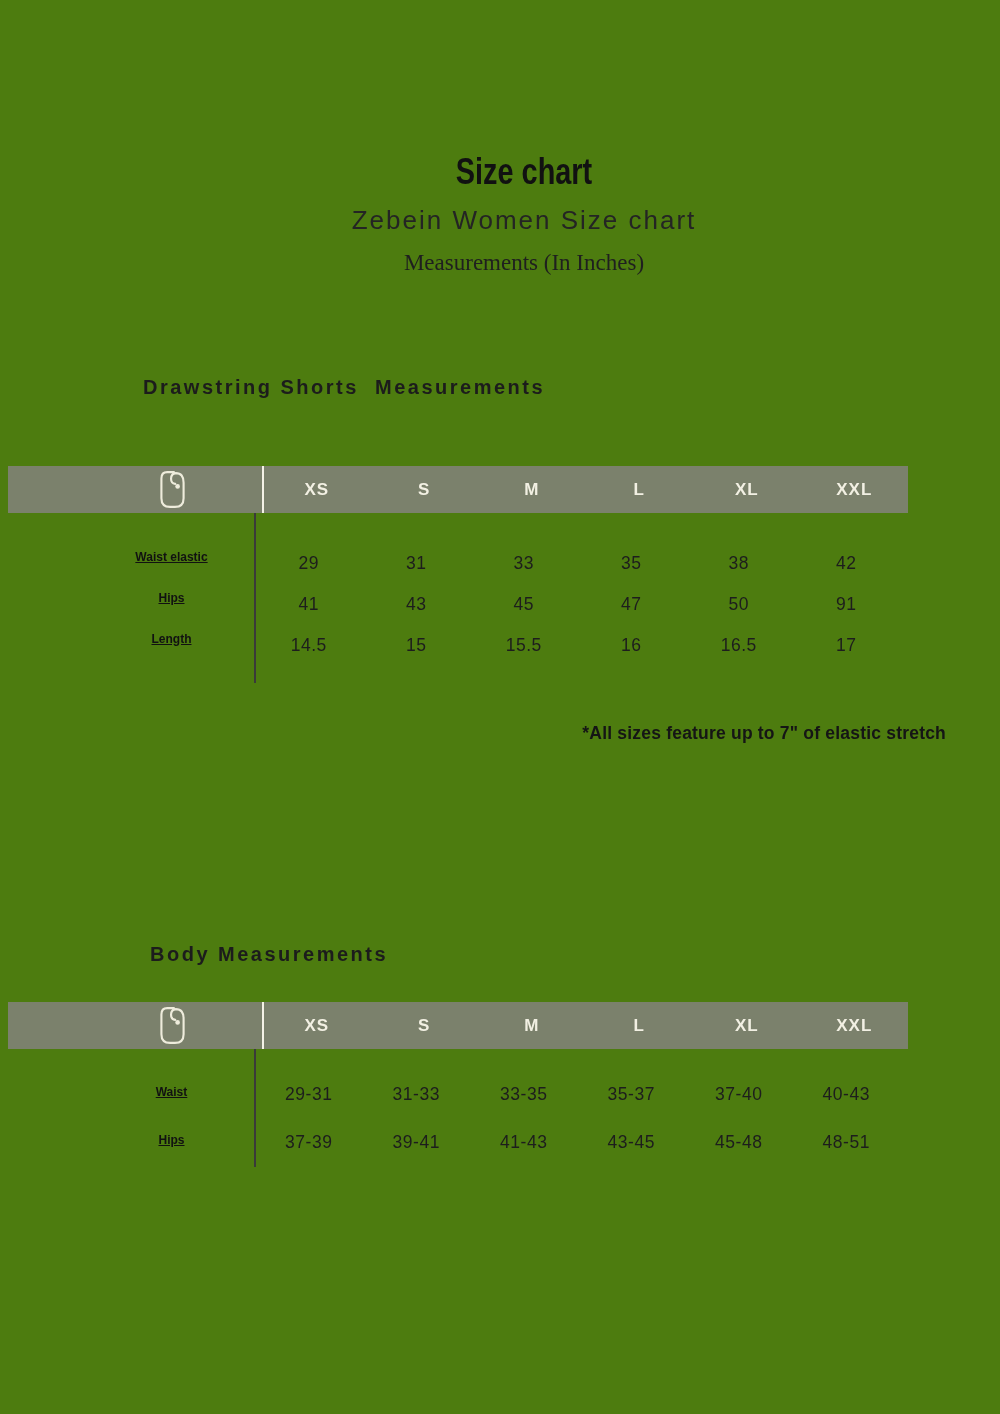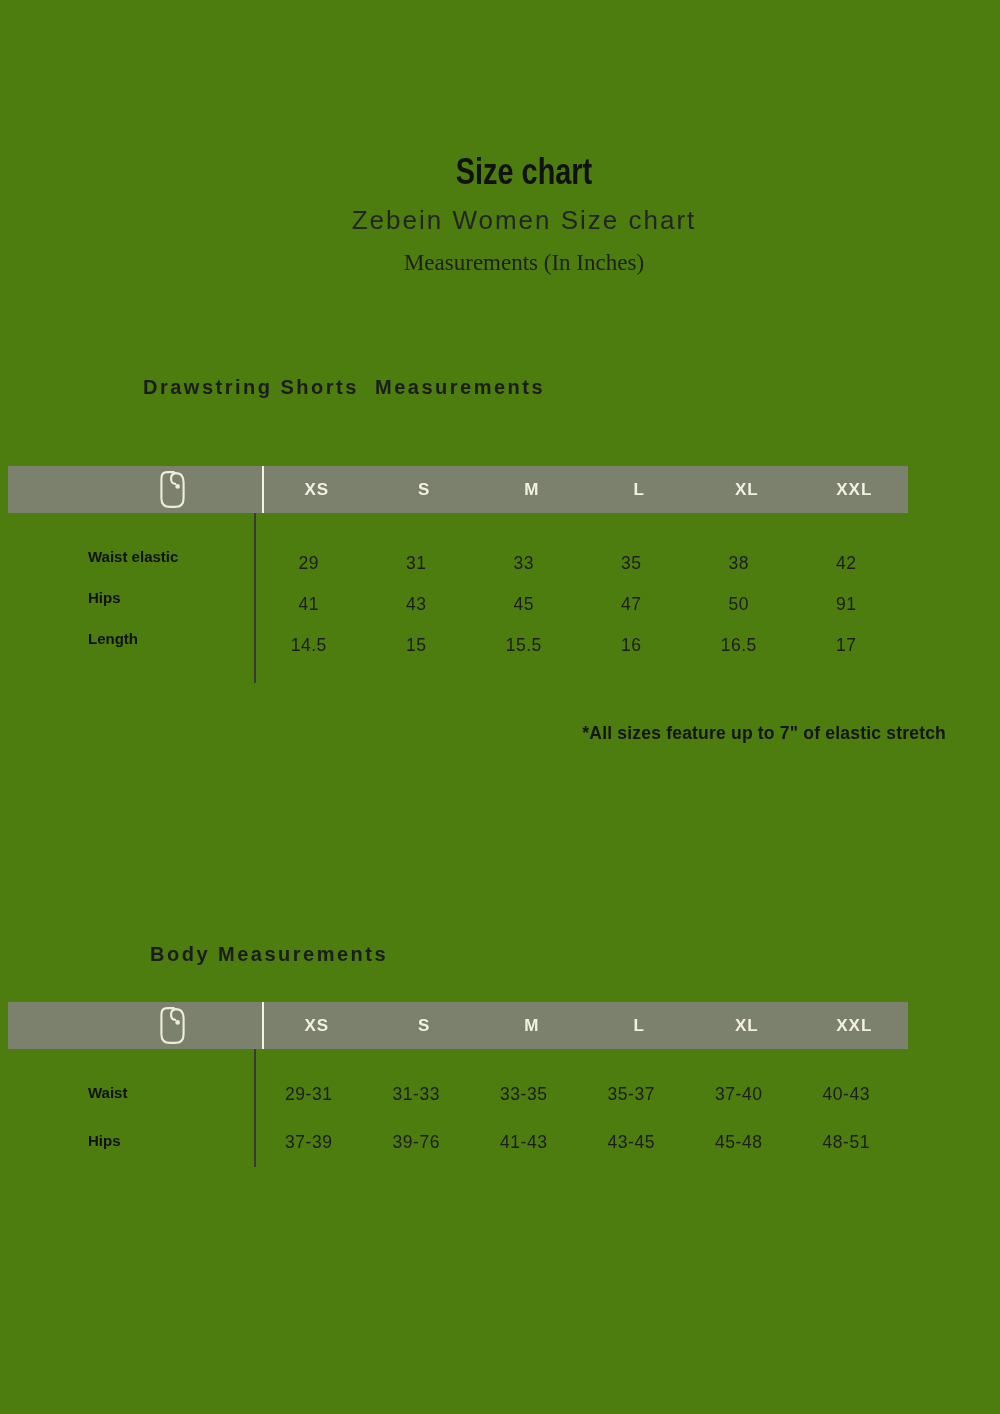--- a/index.html
+++ b/index.html
@@ -70,23 +70,24 @@
   .rows1 { top:543px; }
   .rows2 { top:1070px; }
   .t-row {
     display:grid;
     grid-template-columns:255px repeat(6, 107.5px);
     align-items:center;
   }
   .rows1 .t-row { height:41px; }
   .rows2 .t-row { height:48px; }
   .row-label {
-    text-align:left; padding-left:88px;
-    font-weight:700; font-size:15px; color:#111;
+    text-align:center; padding-left:88px;
+    font-weight:700; font-size:12px; color:#111;
     transform:translateY(-7px);
+    text-decoration:underline;
   }
   .rows2 .row-label { transform:translateY(-2px); }
   .cell-val {
     text-align:center; font-size:17.5px; color:#1d1d1d;
     letter-spacing:0.5px;
   }
   .footnote {
     position:absolute; right:102px; top:723px;
     font-size:17.5px; font-weight:700; color:#151515;
     letter-spacing:0.2px;
@@ -178,21 +179,21 @@
       <span class="cell-val">29-31</span>
       <span class="cell-val">31-33</span>
       <span class="cell-val">33-35</span>
       <span class="cell-val">35-37</span>
       <span class="cell-val">37-40</span>
       <span class="cell-val">40-43</span>
     </div>
     <div class="t-row">
       <span class="row-label">Hips</span>
       <span class="cell-val">37-39</span>
-      <span class="cell-val">39-76</span>
+      <span class="cell-val">39-41</span>
       <span class="cell-val">41-43</span>
       <span class="cell-val">43-45</span>
       <span class="cell-val">45-48</span>
       <span class="cell-val">48-51</span>
     </div>
   </div>
 
   <div class="vline vline2"></div>
 
 </div>

